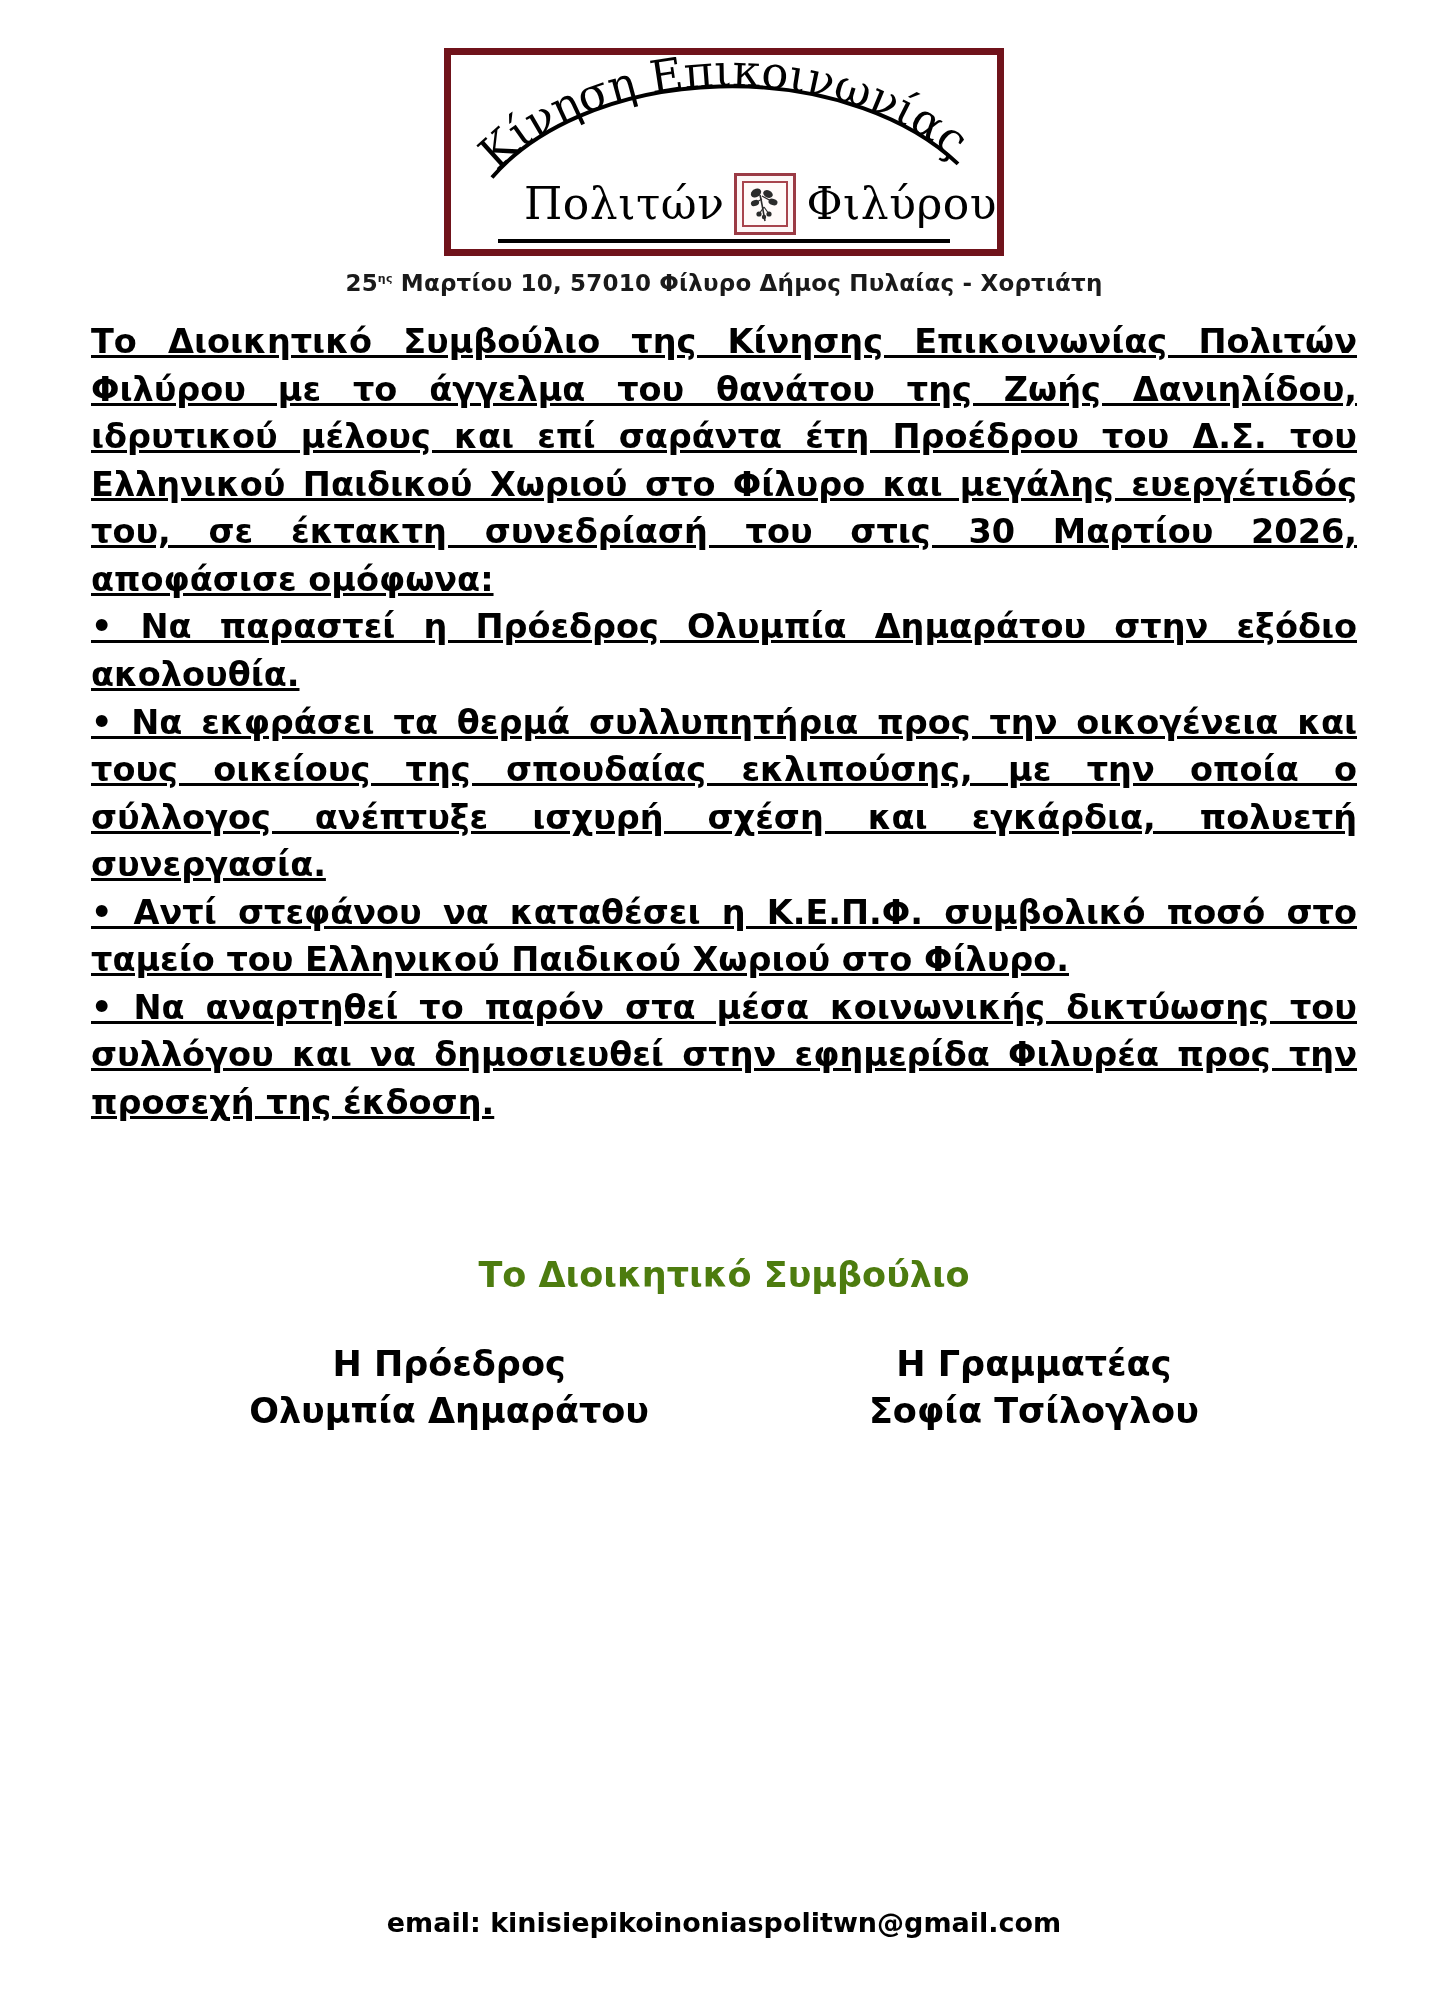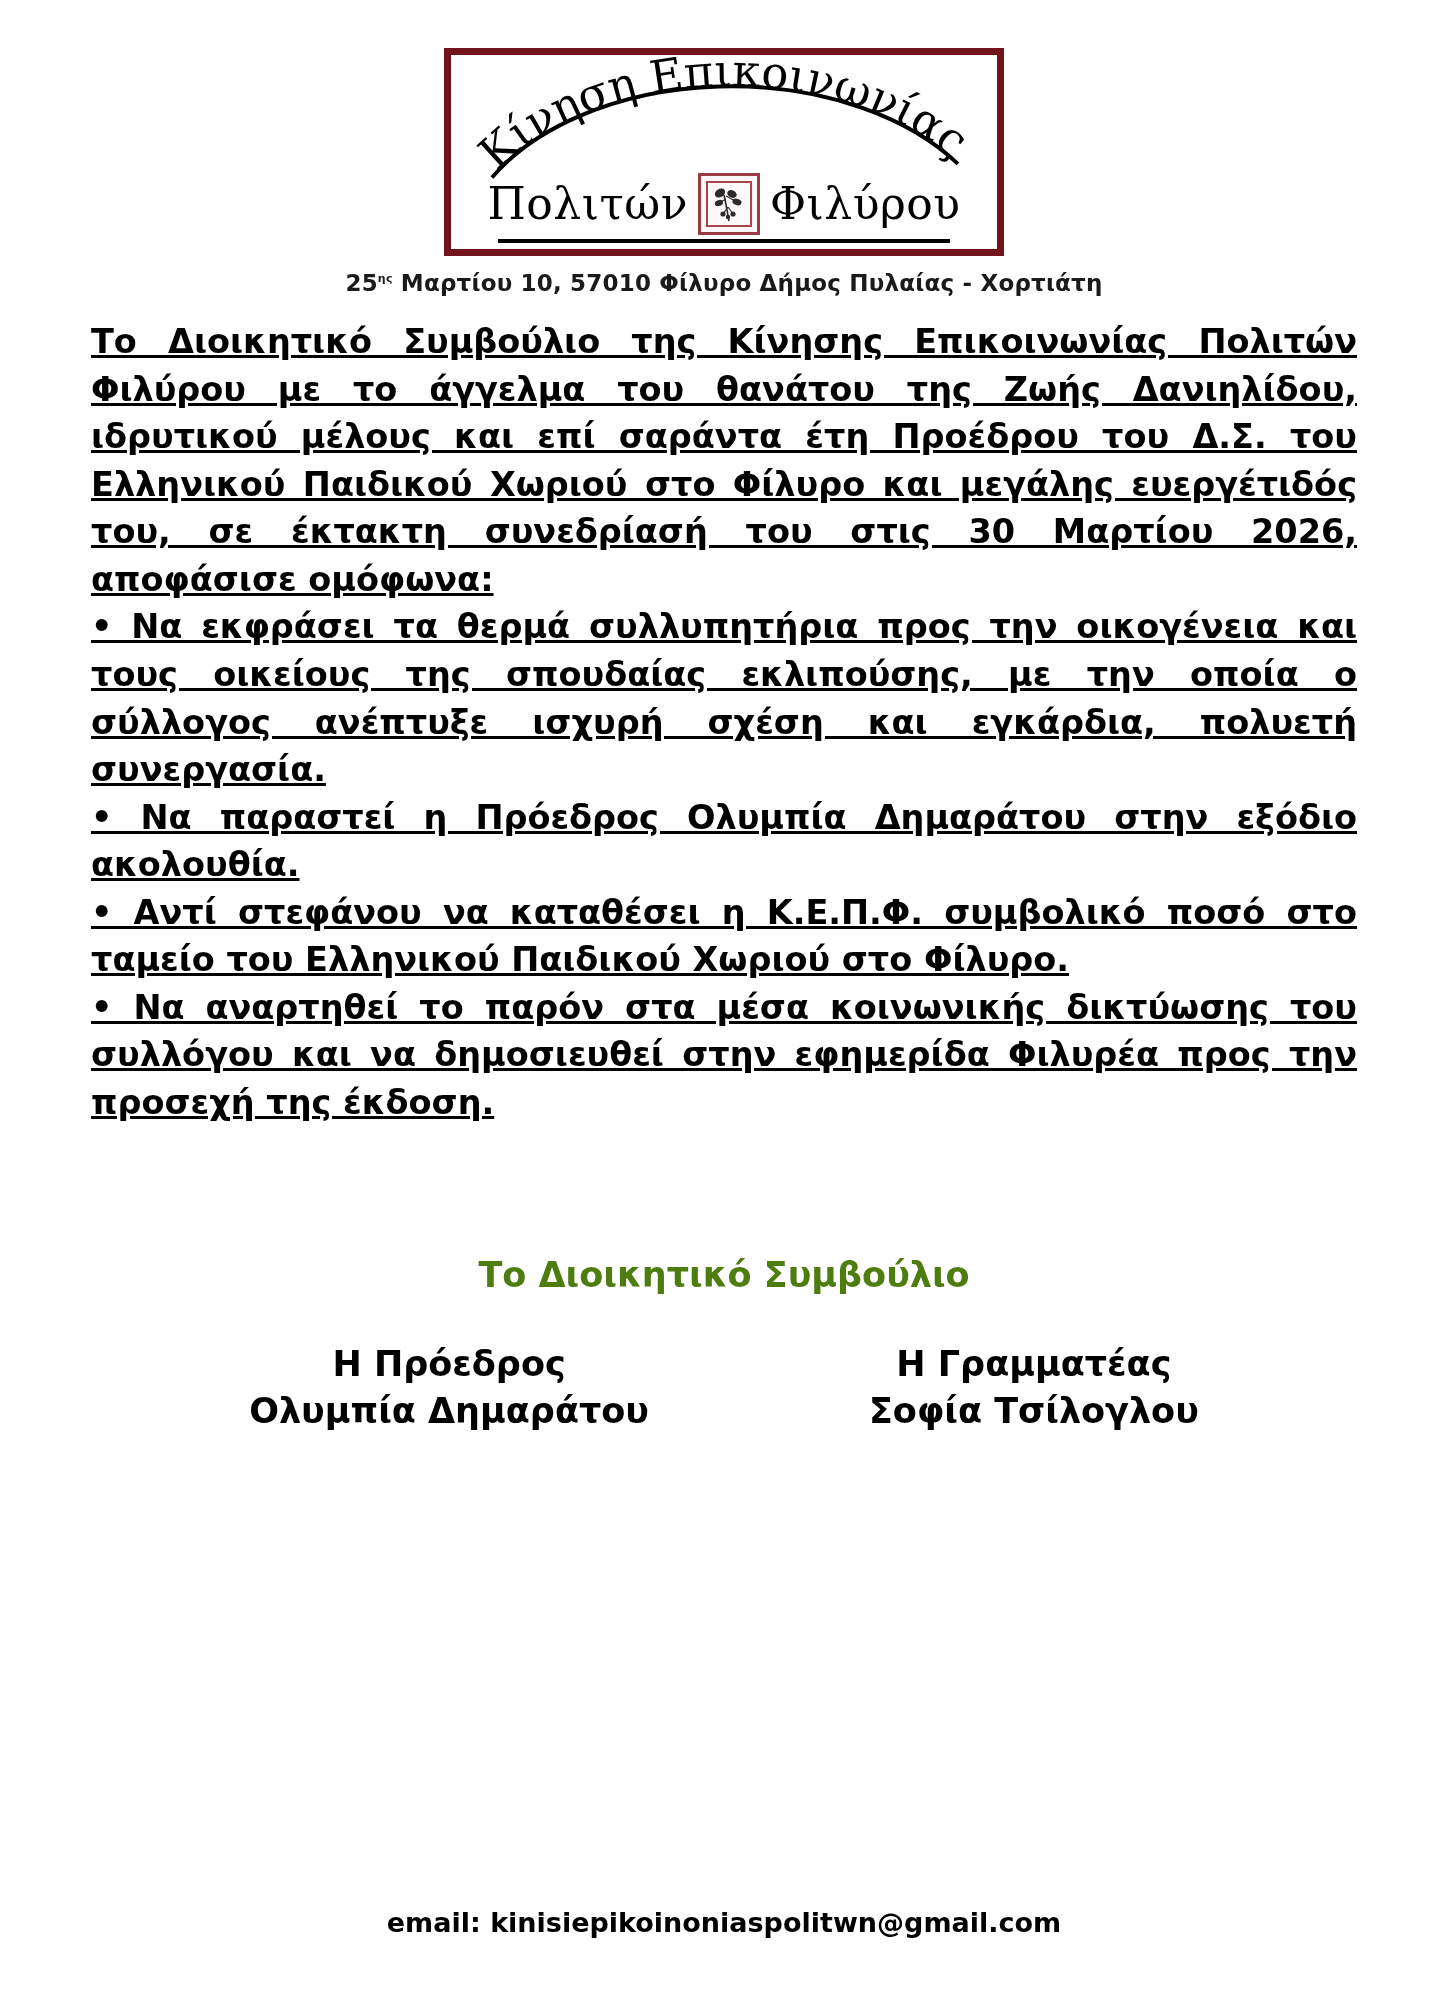--- a/index.html
+++ b/index.html
@@ -51,21 +51,21 @@
     font-size: 46px;
     fill: #000000;
   }
   .logo-bottom {
     position: absolute;
     bottom: 14px;
     left: 0;
     width: 100%;
     display: flex;
     align-items: center;
-    justify-content: center;
+    justify-content: flex-end;
     gap: 10px;
   }
   .logo-word {
     font-family: "DejaVu Serif", "Liberation Serif", serif;
     font-size: 44px;
     line-height: 1;
     letter-spacing: 0.5px;
     color: #000;
   }
   .logo-rule-wrap {
@@ -226,22 +226,22 @@
     </div>
 
     <div class="address">
       <span>25</span><sup>ης</sup><span> Μαρτίου 10, 57010 Φίλυρο Δήμος Πυλαίας - Χορτιάτη</span>
     </div>
   </div>
 
 
   <div class="body-wrap">
     <p class="para">Το Διοικητικό Συμβούλιο της Κίνησης Επικοινωνίας Πολιτών Φιλύρου με το άγγελμα του θανάτου της Ζωής Δανιηλίδου, ιδρυτικού μέλους και επί σαράντα έτη Προέδρου του Δ.Σ. του Ελληνικού Παιδικού Χωριού στο Φίλυρο και μεγάλης ευεργέτιδός του, σε έκτακτη συνεδρίασή του στις 30 Μαρτίου 2026, αποφάσισε ομόφωνα:</p>
+    <p class="para">• Να παραστεί η Πρόεδρος Ολυμπία Δημαράτου στην εξόδιο ακολουθία.</p>
     <p class="para">• Να εκφράσει τα θερμά συλλυπητήρια προς την οικογένεια και τους οικείους της σπουδαίας εκλιπούσης, με την οποία ο σύλλογος ανέπτυξε ισχυρή σχέση και εγκάρδια, πολυετή συνεργασία.</p>
-    <p class="para">• Να παραστεί η Πρόεδρος Ολυμπία Δημαράτου στην εξόδιο ακολουθία.</p>
     <p class="para">• Αντί στεφάνου να καταθέσει η Κ.Ε.Π.Φ. συμβολικό ποσό στο ταμείο του Ελληνικού Παιδικού Χωριού στο Φίλυρο.</p>
     <p class="para">• Να αναρτηθεί το παρόν στα μέσα κοινωνικής δικτύωσης του συλλόγου και να δημοσιευθεί στην εφημερίδα Φιλυρέα προς την προσεχή της έκδοση.</p>
   </div>
 
   <div class="sig-block">
     <div class="sig-board">Το Διοικητικό Συμβούλιο</div>
     <div class="sig-cols">
       <div class="sig-col">
         <div>Η Πρόεδρος</div>
         <div>Ολυμπία Δημαράτου</div>

